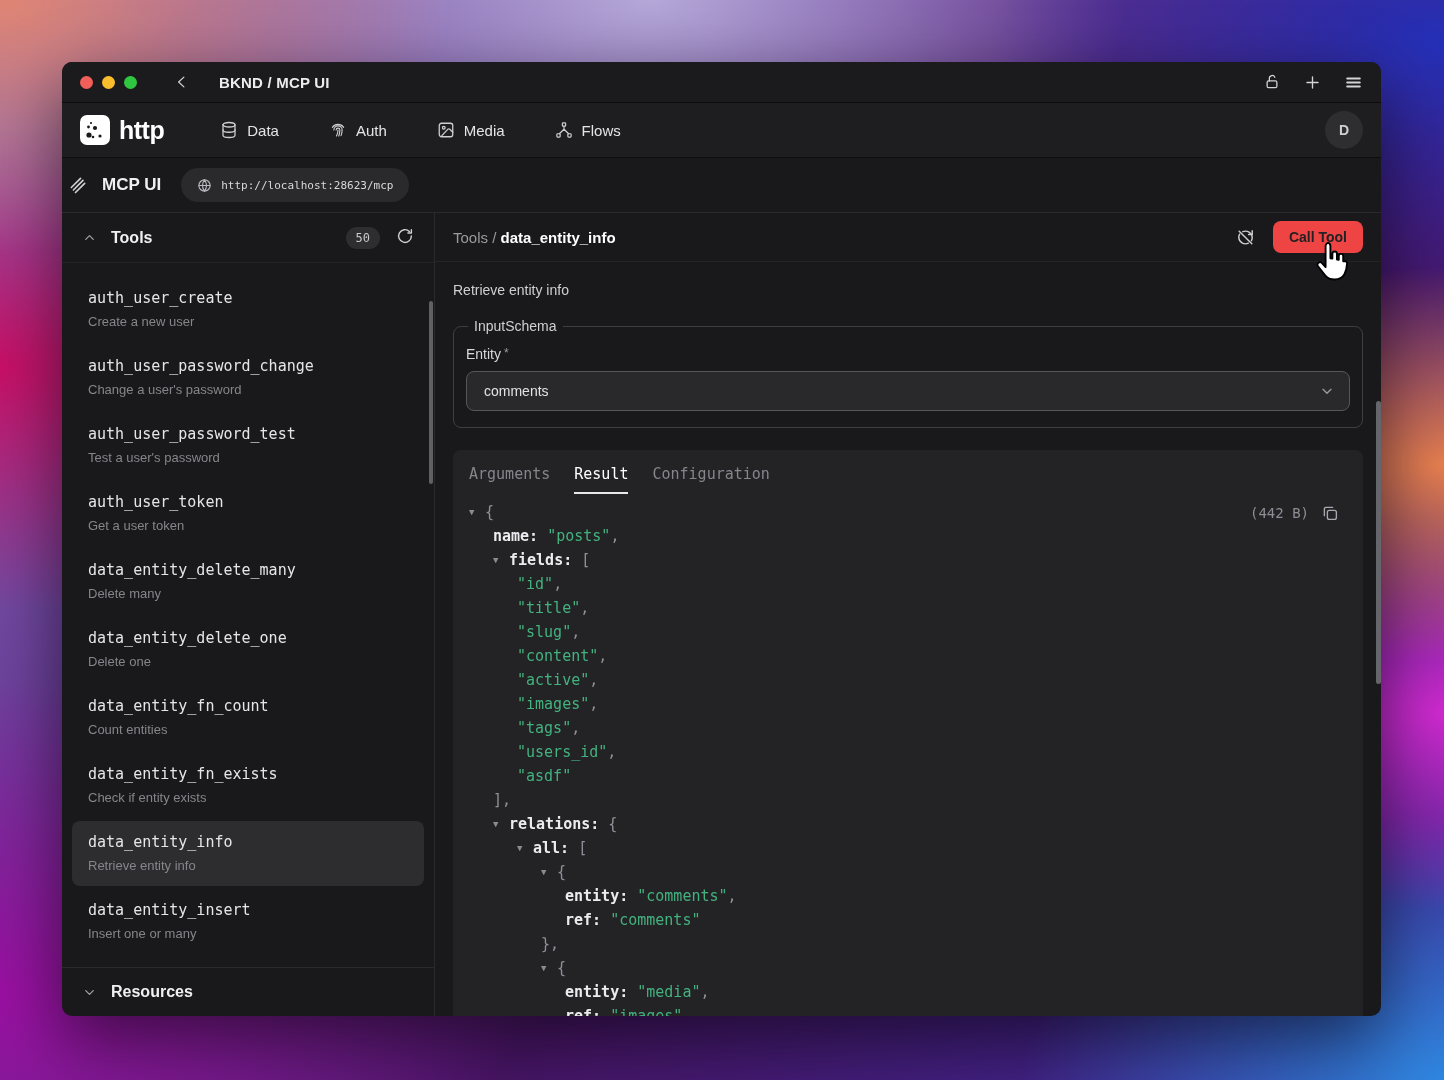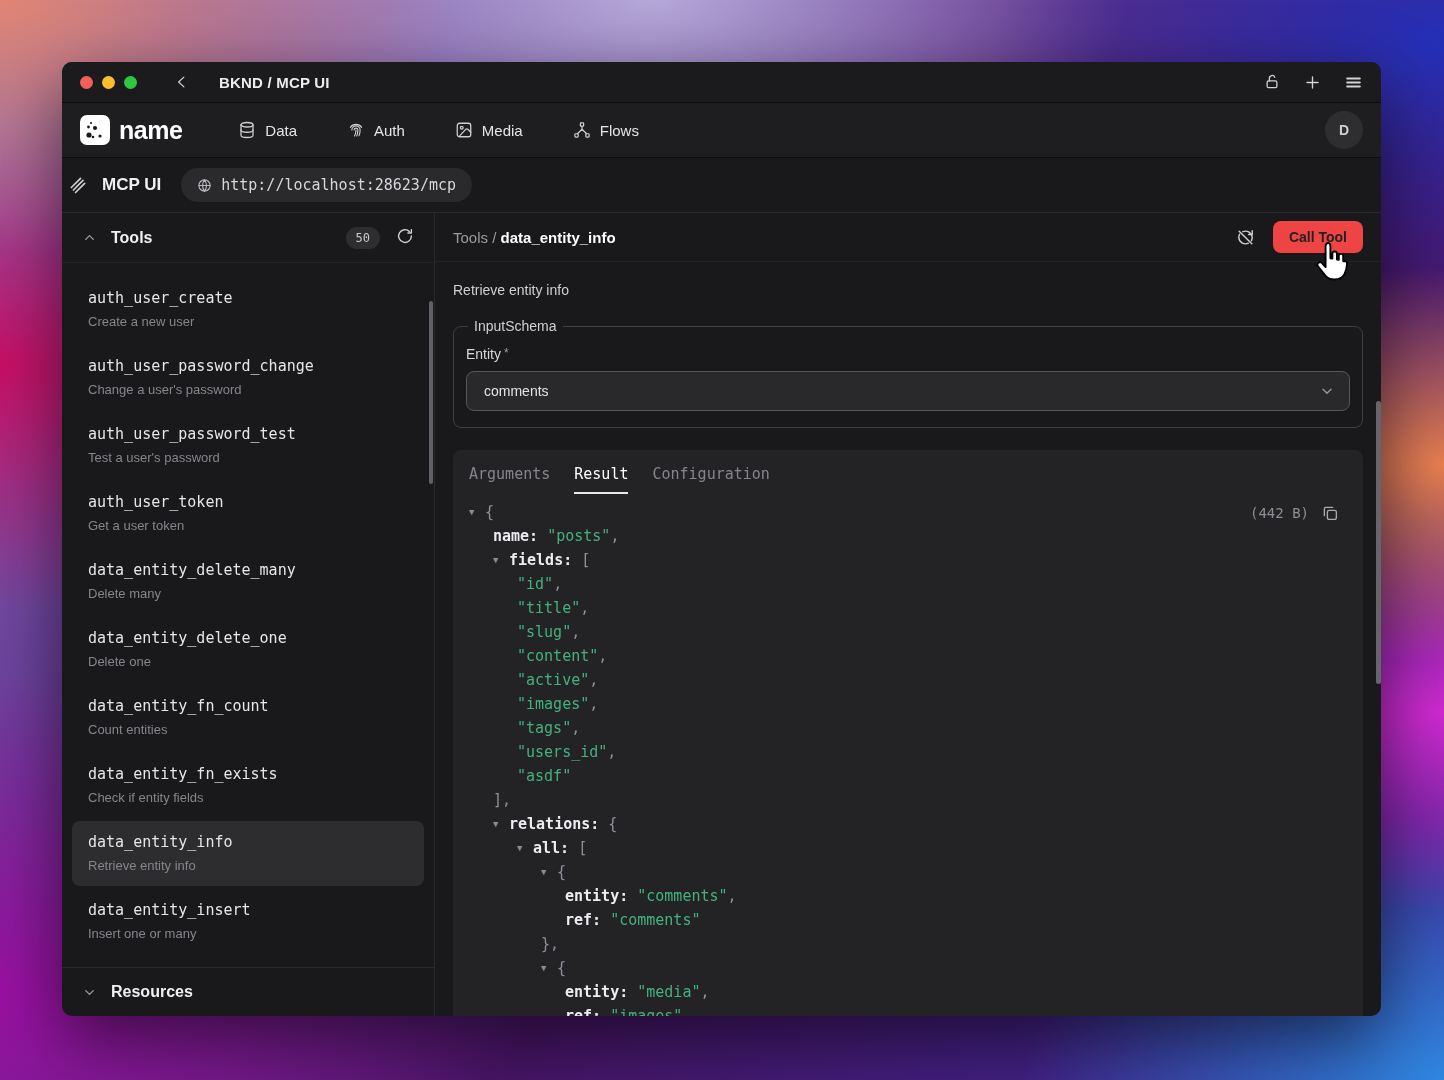--- a/index.html
+++ b/index.html
@@ -51,21 +51,21 @@
   .nav-item .icn { color:#cfcfd4; }
   .avatar { margin-left:auto; width:38px; height:38px; border-radius:50%; background:#2e2e31;
     display:flex; align-items:center; justify-content:center; font-size:14px; color:#cfcfd4; font-weight:600; }
 
   
   .subheader { height:55px; flex:0 0 55px; background:#19191b; border-bottom:1px solid #2a2a2d;
     display:flex; align-items:center; padding:0 6px; gap:14px; }
   .mcp-title { font-size:17px; font-weight:700; color:#f0f0f4; }
   .url-pill { display:flex; align-items:center; gap:9px; background:#2a2a2d; border-radius:999px;
     height:34px; padding:0 16px; margin-left:6px; color:#b9b9c0; }
-  .url-text { font-family:"DejaVu Sans Mono", monospace; font-size:15px; color:#d8d8dc; }
+  .url-text { font-family:"DejaVu Sans Mono", monospace; font-size:11px; color:#d8d8dc; }
 
   
   .content { flex:1; display:flex; min-height:0; }
 
   
   .sidebar { width:373px; flex:0 0 373px; border-right:1px solid #2a2a2d; display:flex; flex-direction:column;
     position:relative; min-height:0; }
   .tools-header { height:50px; flex:0 0 50px; display:flex; align-items:center; gap:14px;
     padding:0 20px; border-bottom:1px solid #242427; }
   .tools-header .chev { color:#9a9aa0; }
@@ -173,21 +173,21 @@
       <span class="brand-box">
         <svg width="30" height="30" viewBox="0 0 30 30" fill="#1a1a1c">
           <circle cx="9" cy="20" r="2.6"></circle>
             <circle cx="15" cy="13" r="2.1"></circle>
           <circle cx="8.5" cy="12" r="1.4"></circle>
             <circle cx="13" cy="22" r="1.3"></circle>
           <circle cx="20" cy="21" r="1.6"></circle>
             <circle cx="11" cy="8" r="1.1"></circle>
         </svg>
       </span>
-      <span class="brand-name">name</span>
+      <span class="brand-name">http</span>
     </div>
     <div class="nav-items">
       <span class="nav-item">
         <span class="icn">
           <svg class="ic" width="18" height="18" viewBox="0 0 24 24">
               <ellipse cx="12" cy="5" rx="8" ry="3"></ellipse>
               <path d="M4 5v14c0 1.66 3.58 3 8 3s8-1.34 8-3V5"></path>
               <path d="M4 12c0 1.66 3.58 3 8 3s8-1.34 8-3"></path>
             </svg>
         </span>
@@ -298,21 +298,21 @@
           <div class="tool-desc">Delete one</div>
         </div>
 
         <div class="tool-item">
           <div class="tool-name">data_entity_fn_count</div>
           <div class="tool-desc">Count entities</div>
         </div>
 
         <div class="tool-item">
           <div class="tool-name">data_entity_fn_exists</div>
-          <div class="tool-desc">Check if entity fields</div>
+          <div class="tool-desc">Check if entity exists</div>
         </div>
 
         <div class="tool-item selected">
           <div class="tool-name">data_entity_info</div>
           <div class="tool-desc">Retrieve entity info</div>
         </div>
 
         <div class="tool-item">
           <div class="tool-name">data_entity_insert</div>
           <div class="tool-desc">Insert one or many</div>

